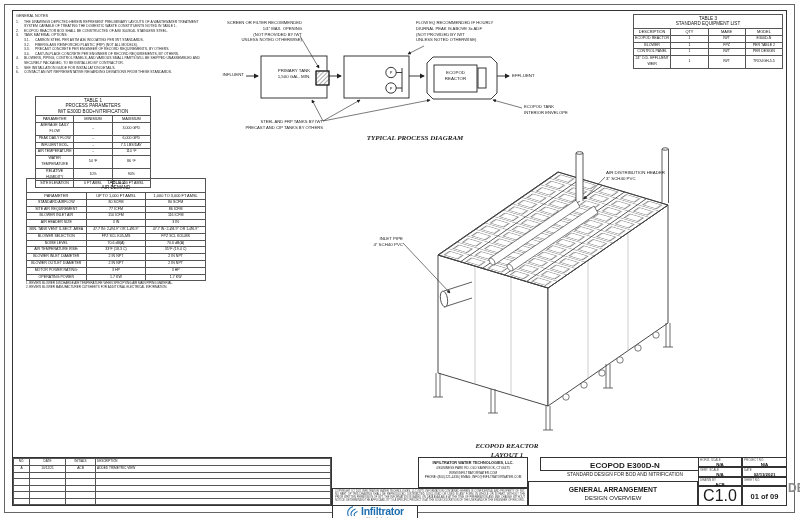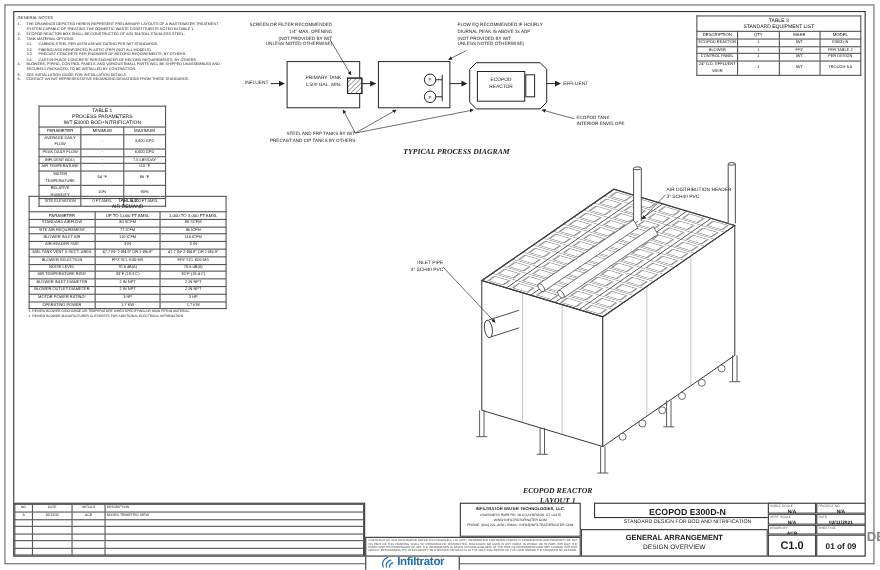--- a/index.html
+++ b/index.html
@@ -487,19 +487,19 @@
   <div class="fld-v">02/11/2021</div>
 </div>
 <div class="tb-cell" style="left:698px;top:477px;width:44px;height:9px;">
   <div class="fld-l">DRAWN BY</div>
   <div class="fld-v">ACB</div>
 </div>
 <div class="tb-cell" style="left:742px;top:477px;width:45px;height:9px;">
   <div class="fld-l">SHEET NO.</div>
 </div>
 <div class="tb-cell" style="left:698px;top:486px;width:44px;height:20px;display:flex;align-items:center;justify-content:center;">
-  <div style="font-size:10px;font-weight:bold;">C1.0</div>
+  <div style="font-size:16px;font-weight:normal;">C1.0</div>
 </div>
 <div class="tb-cell" style="left:742px;top:486px;width:45px;height:20px;display:flex;align-items:center;justify-content:center;">
   <div style="font-size:7.5px;font-weight:bold;">01 of 09</div>
 </div>
 
 <div class="abs" style="left:788px;top:481px;width:40px;font-size:12px;font-weight:bold;color:#888;">DESIGN</div>
 
 </body></html>

